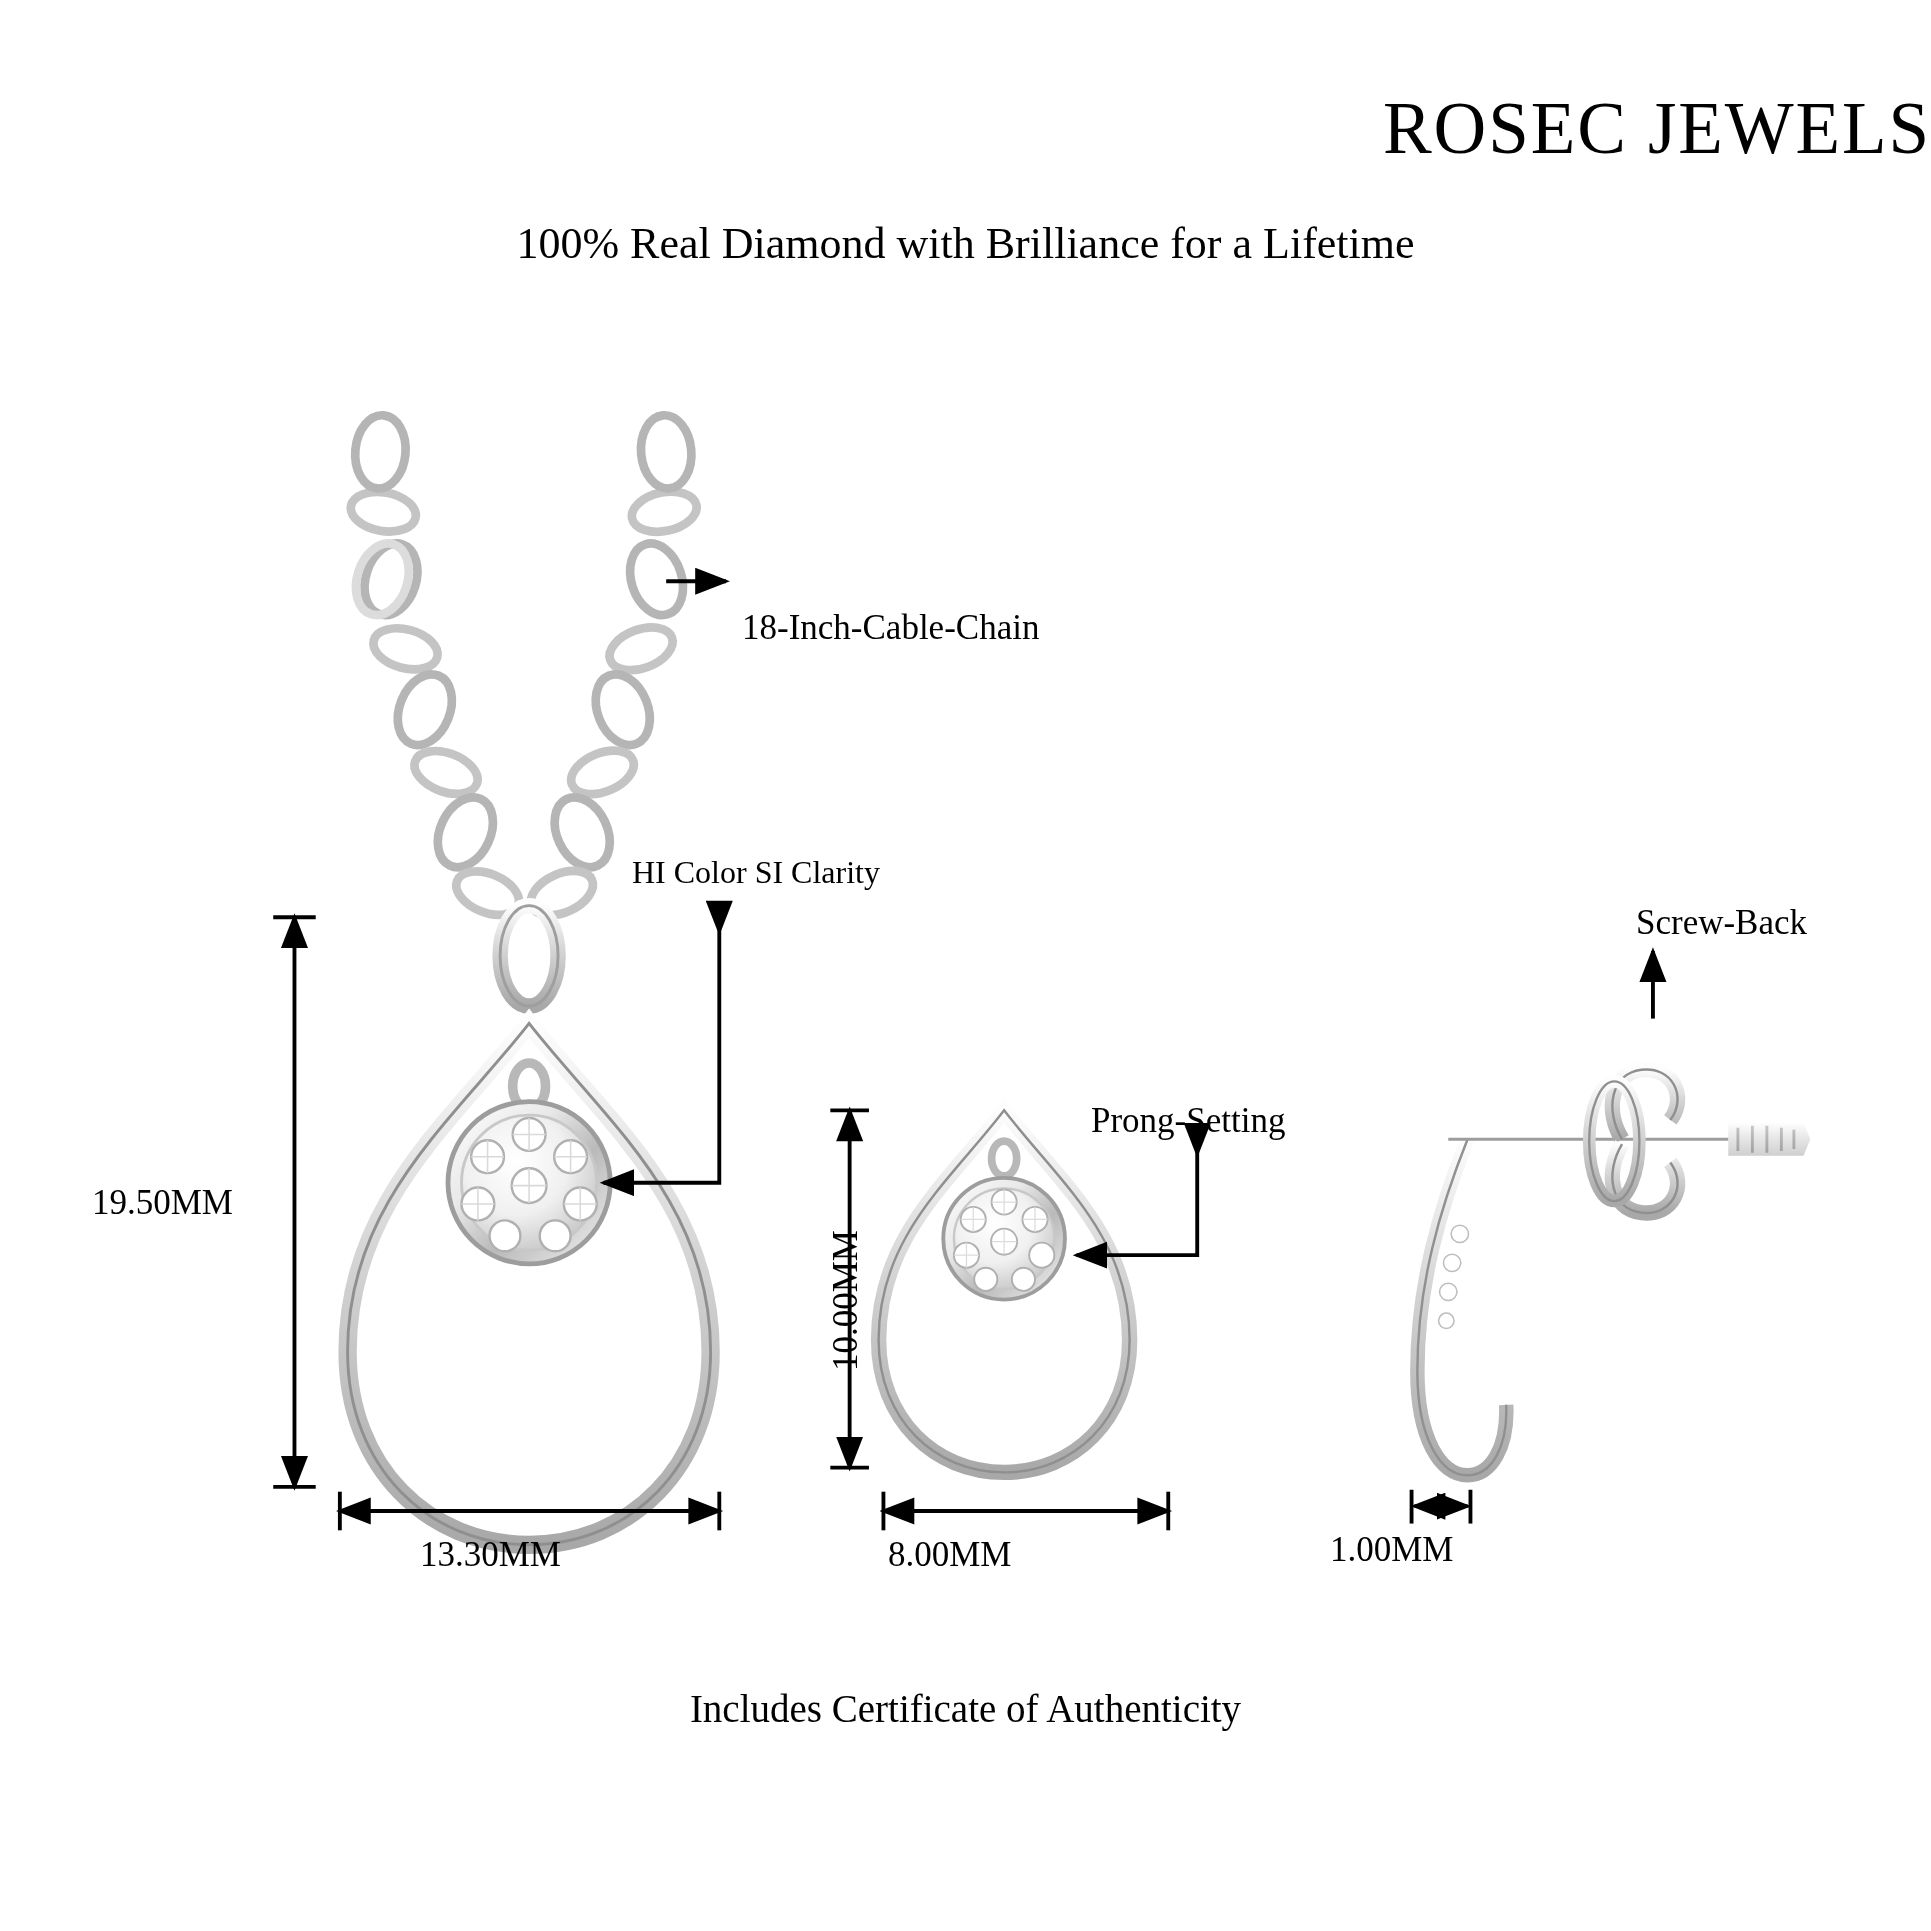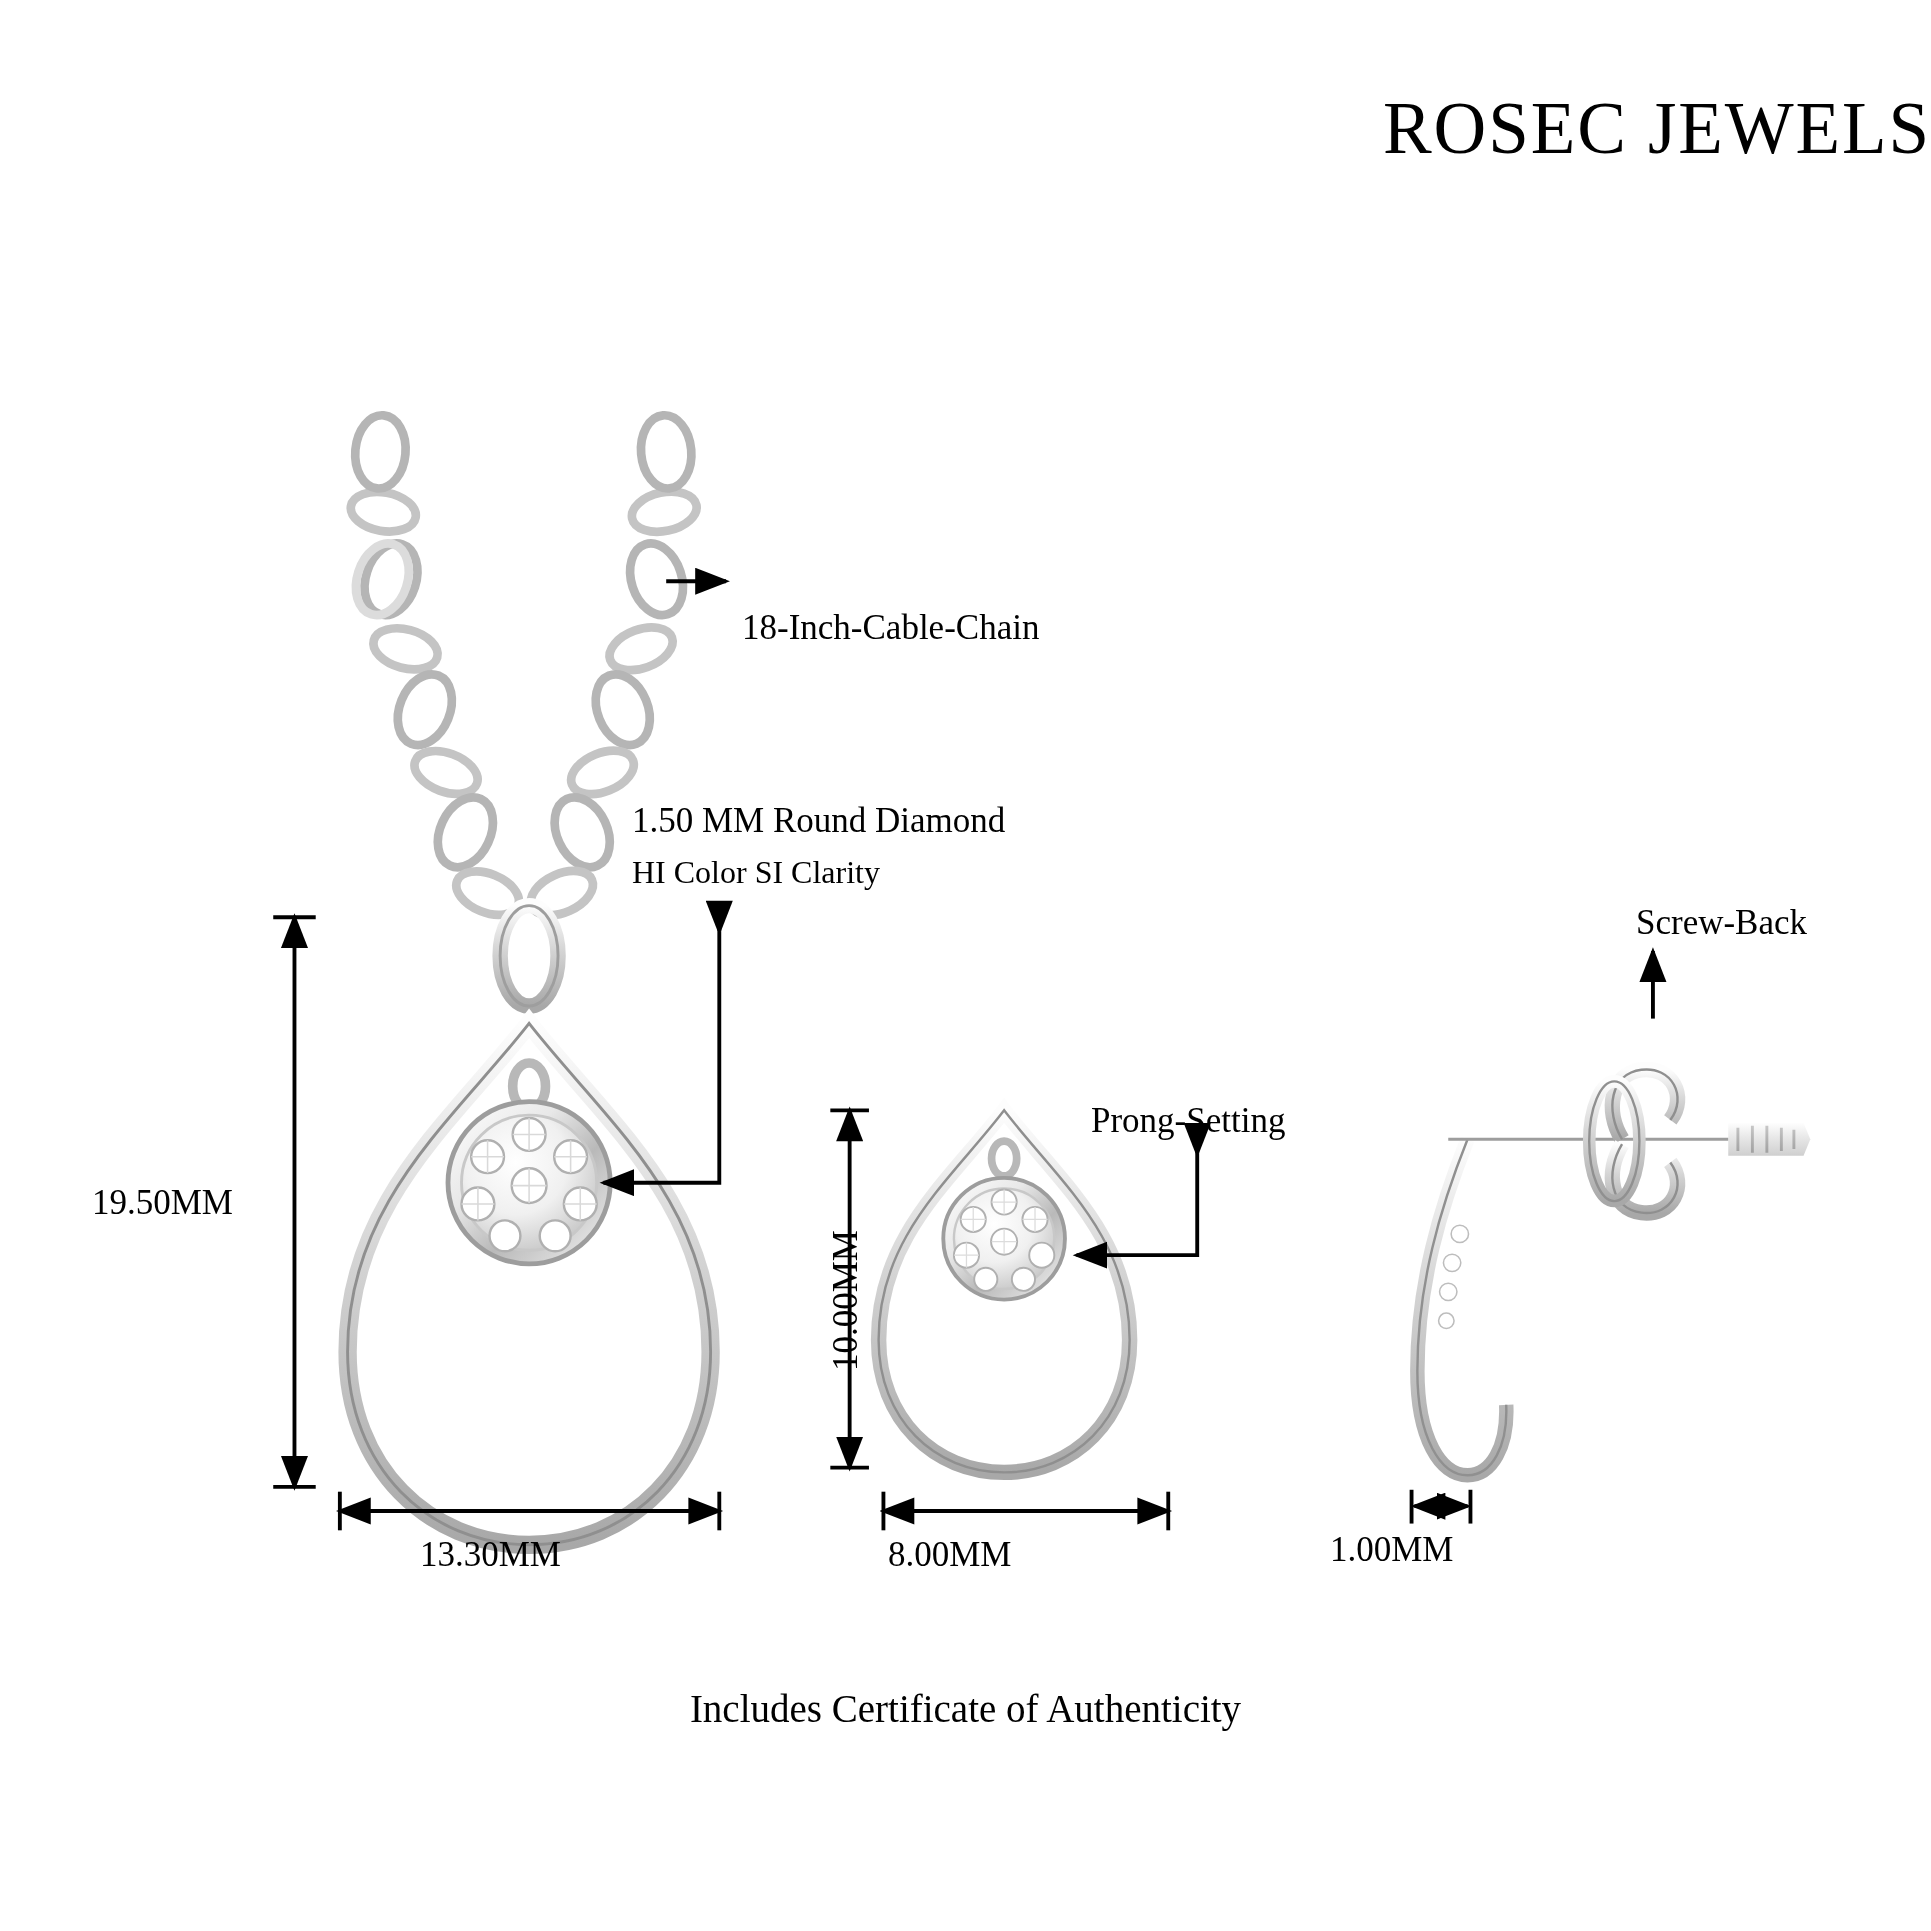--- a/index.html
+++ b/index.html
@@ -73,20 +73,21 @@
   }
   svg { display: block; }
   .art { position: absolute; }
 </style>
 </head>
 <body>
 
 <div class="page">
 
   <div class="brand-title">ROSEC JEWELS</div>
+  <div class="brand-sub">100% Real Diamond with Brilliance for a Lifetime</div>
 
   <svg class="art" style="left:0; top:0;" width="1931" height="1931" viewBox="0 0 2000 2000">
     <defs>
       <linearGradient id="metal" x1="0" y1="0" x2="1" y2="1">
         <stop offset="0%" stop-color="#ffffff"></stop>
         <stop offset="35%" stop-color="#e8e8e8"></stop>
         <stop offset="60%" stop-color="#b9b9b9"></stop>
         <stop offset="100%" stop-color="#f4f4f4"></stop>
       </linearGradient>
       <linearGradient id="metal2" x1="0" y1="0" x2="0" y2="1">
@@ -277,21 +278,20 @@
       <path d="M1210 1545 L1210 1585"></path>
 
       <path d="M1465 1560 L1520 1560" marker-start="url(#arrowhead-start)" marker-end="url(#arrowhead)"></path>
       <path d="M1462 1543 L1462 1578"></path>
       <path d="M1523 1543 L1523 1578"></path>
     </g>
   </svg>
 
   <div class="lbl" style="left:742px; top:560px;margin-top:48px;">18-Inch-Cable-Chain</div>
 
-  <div class="lbl" style="left:632px; top:801px;">1.50 MM Round Diamond</div>
   <div class="lbl small" style="left:632px; top:854px;">HI Color SI Clarity</div>
 
   <div class="lbl" style="left:1091px; top:1101px;">Prong-Setting</div>
 
   <div class="lbl" style="left:1636px; top:903px;">Screw-Back</div>
 
   <div class="dim" style="left:92px; top:1183px;text-align:right;">19.50MM</div>
   <div class="dim" style="left:420px; top:1535px;">13.30MM</div>
 
   <div class="dim vert" style="left:826px; top:1371px;">10.00MM</div>

